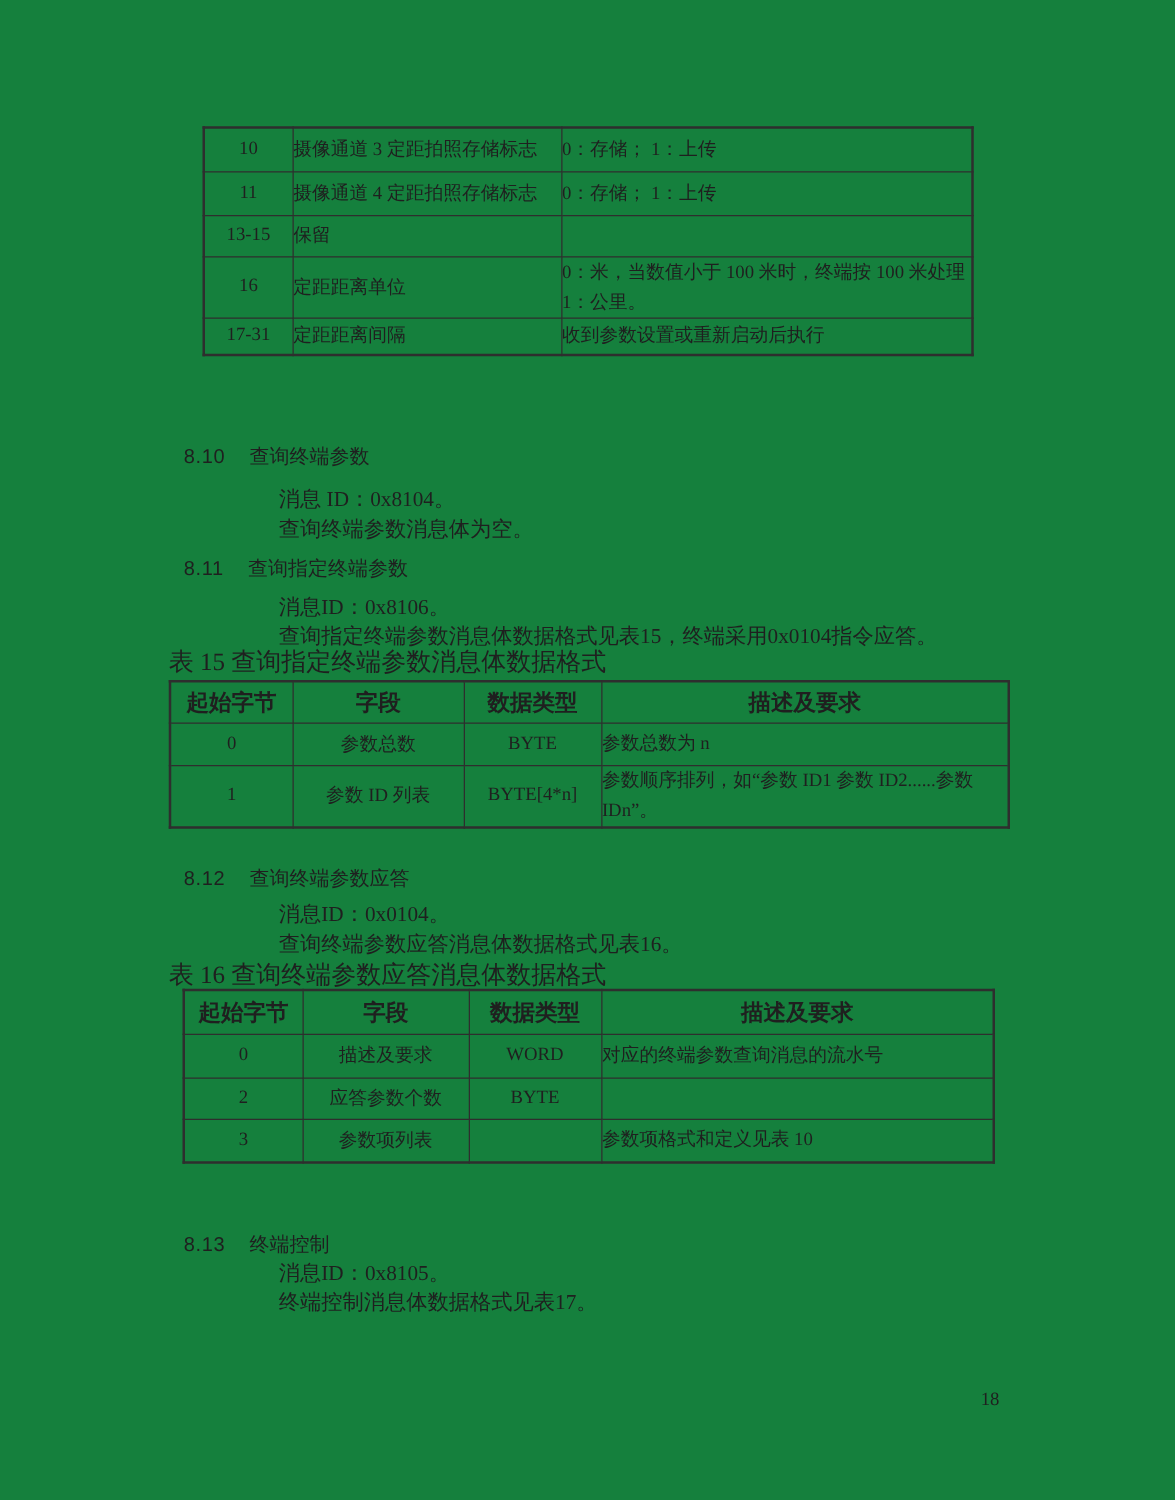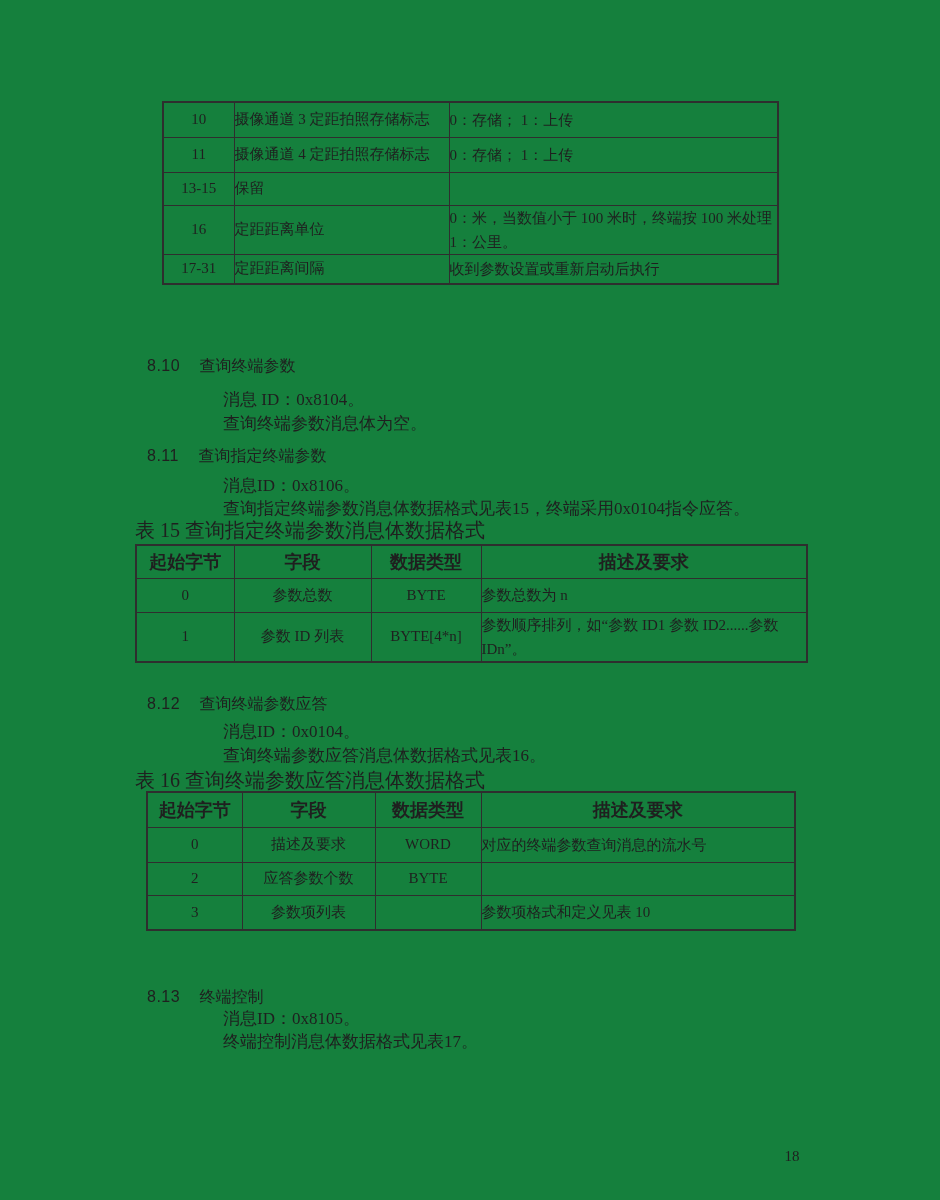--- a/index.html
+++ b/index.html
@@ -115,21 +115,20 @@
   .cap16 { top: 771px; }
   .cap17 { top: 1055px; }
 
   .page-number {
     position: absolute;
     left: 780px;
     top: 1112px;
     width: 24px;
     text-align: center;
     font-size: 15px;
-    margin-top: 36px;
   }
 </style>
 </head>
 <body>
 
 <div class="page">
 
   <table class="tbl t-top">
     <colgroup>
         <col class="w1">

